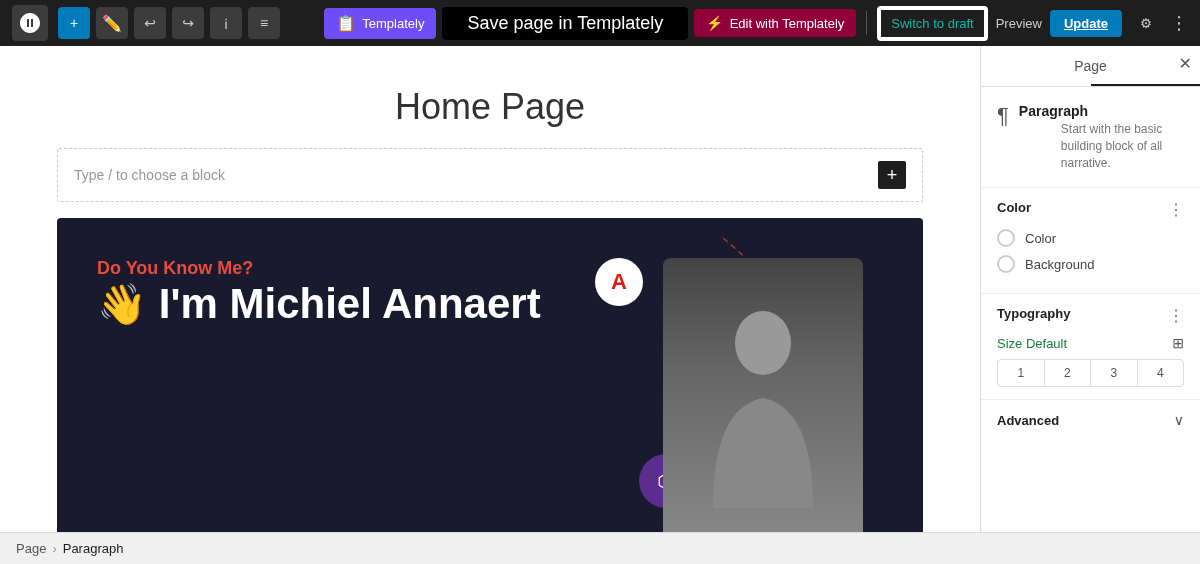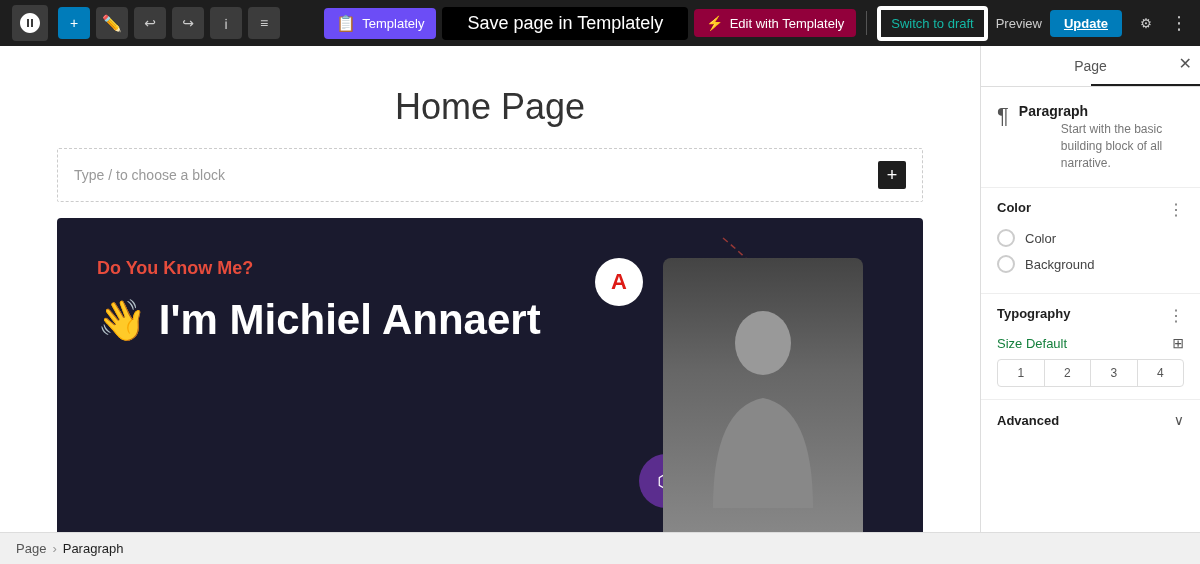--- a/index.html
+++ b/index.html
@@ -64,21 +64,21 @@
       border: none; border-radius: 2px; cursor: pointer; font-size: 18px; line-height: 1;
       display: flex; align-items: center; justify-content: center;
     }
 
     
     .hero-section {
       background: #1a1a2e; border-radius: 4px; overflow: hidden;
       min-height: 320px; position: relative;
     }
     .hero-content { padding: 40px 40px; color: white; position: relative; z-index: 2; }
-    .hero-tagline { color: #e74c3c; font-size: 18px; font-weight: 600; margin-bottom: 16px; }
+    .hero-tagline { color: #e74c3c; font-size: 18px; font-weight: 600; }
     .hero-name { font-size: 42px; font-weight: 700; color: white; line-height: 1.2; margin-bottom: 16px; display: flex; align-items: center; gap: 12px; }
     .hero-wave { font-size: 40px; }
     .hero-desc { font-size: 13px; color: #aaa; line-height: 1.6; max-width: 380px; }
 
     
     .hero-icon {
       position: absolute; border-radius: 50%; background: white;
       display: flex; align-items: center; justify-content: center;
       width: 48px; height: 48px; font-size: 22px;
     }

